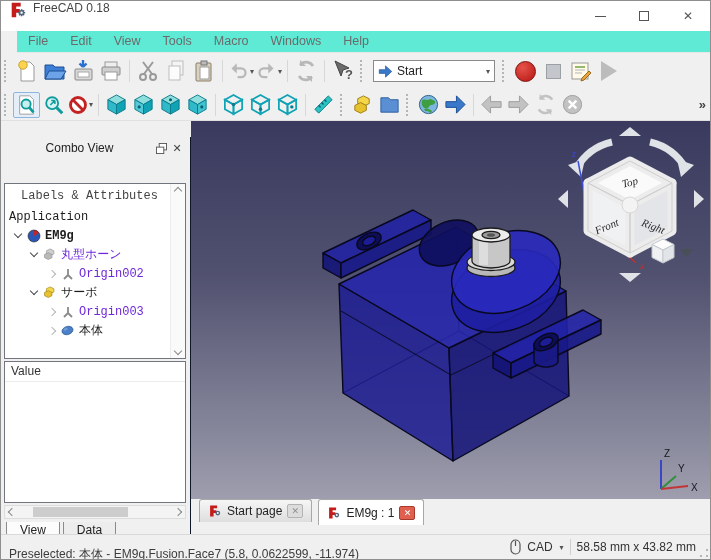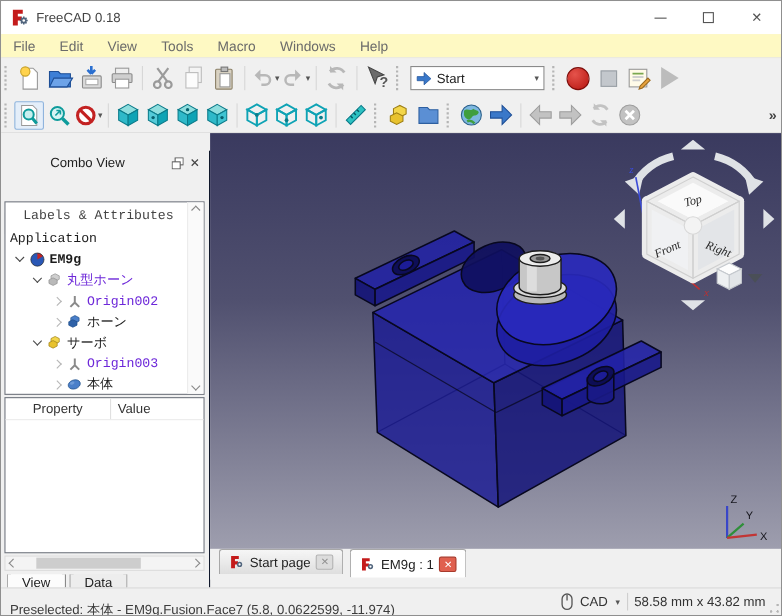--- a/index.html
+++ b/index.html
@@ -3,29 +3,29 @@
 <meta charset="utf-8">
 <style>
   * { margin:0; padding:0; box-sizing:border-box; }
   html,body { background:#cfcfcf; }
   #app {
     position:relative; width:711px; height:560px;
     background:#f0f0f0; border:1px solid #8f8f8f; overflow:hidden;
     font-family:"Liberation Sans", sans-serif; font-size:12px; color:#333;
   }
   
-  .titlebar { height:30px; background:#ffffff; display:flex; align-items:center; }
+  .titlebar { height:30px; background:#ffffff; display:flex; }
   .titlebar .logo { margin:0 6px 0 8px; }
   .title-text { font-size:12px; color:#444; }
   .win-controls { margin-left:auto; display:flex; height:100%; }
   .win-btn { width:44px; height:100%; display:flex; align-items:center; justify-content:center; color:#555; font-size:12px; }
   .glyph-min { width:11px; border-top:1px solid #555; display:inline-block; }
   .glyph-max { width:10px; height:10px; border:1px solid #555; display:inline-block; }
   
-  .menubar { height:22px; background:#fef9c3; display:flex; align-items:center; border-bottom:1px solid #e7e7e7; }
+  .menubar { height:22px; background:#5eead4; display:flex; align-items:flex-end; border-bottom:1px solid #e7e7e7;margin-left:16px; }
   .menu-item { padding:0 11px; color:#6b6b6b; font-size:12.5px; line-height:22px; }
   
   .toolbar { display:flex; align-items:center; background:#f0f0f0; }
   .tb1 { height:36px; } .tb2 { height:32px; border-bottom:1px solid #e0e0e0; }
   .handle { width:5px; height:22px; border-left:2px dotted #b5b5b5; margin:0 4px 0 3px; }
   .sep { width:1px; height:22px; background:#d7d7d7; margin:0 4px; }
   .tbtn { width:28px; height:28px; display:flex; align-items:center; justify-content:center; border:1px solid transparent; border-radius:2px; }
   .tb2 .tbtn { width:27px; height:26px; }
   .tbtn.checked { border-color:#8fb4dd; background:#e4eef9; }
   .caret { font-size:8px; color:#555; margin-left:1px; }
@@ -433,32 +433,20 @@
             <span class="twisty">
                 <span class="tw closed"></span>
               </span>
             <span class="ticon">
                 <svg width="14" height="14" viewBox="0 0 14 14">
                   <path d="M7 2v6M7 8L3 12M7 8l4 4" stroke="#8a8a8a" stroke-width="1.8" fill="none"></path>
                 </svg>
               </span>
             <span class="tlabel">Origin002</span>
           </div>
-          <div class="tree-row" style="padding-left:36px">
-            <span class="twisty">
-                <span class="tw closed"></span>
-              </span>
-            <span class="ticon">
-                <svg width="15" height="15" viewBox="0 0 24 24">
-                  <polygon points="7,6 13,3 19,6 19,11 13,14 7,11" fill="#4a7fc9" stroke="#1f4f8a"></polygon>
-                  <polygon points="4,12 10,9 16,12 16,17 10,20 4,17" fill="#2f62a8" stroke="#1f4f8a"></polygon>
-                </svg>
-              </span>
-            <span class="tlabel">ホーン</span>
-          </div>
           <div class="tree-row" style="padding-left:18px">
             <span class="twisty">
                 <span class="tw"></span>
               </span>
             <span class="ticon">
                 <svg width="15" height="15" viewBox="0 0 24 24">
                   <polygon points="7,6 13,3 19,6 19,11 13,14 7,11" fill="#f3d64a" stroke="#9c7e14"></polygon>
                   <polygon points="4,12 10,9 16,12 16,17 10,20 4,17" fill="#e8c22e" stroke="#9c7e14"></polygon>
                 </svg>
               </span>
@@ -489,21 +477,20 @@
           </div>
         </div>
         <div class="tree-scroll">
           <span class="chev up"></span>
           <span class="chev down"></span>
         </div>
       </div>
 
       <div class="prop-box">
         <div class="prop-head">
-          <span class="prop-cell c1">Property</span>
           <span class="prop-cell">Value</span>
         </div>
       </div>
 
       <div class="hscroll">
         <span class="hsb-arrow">
             <span class="chev left"></span>
           </span>
         <span class="hthumb"></span>
         <span class="hsb-arrow" style="margin-left:auto">

